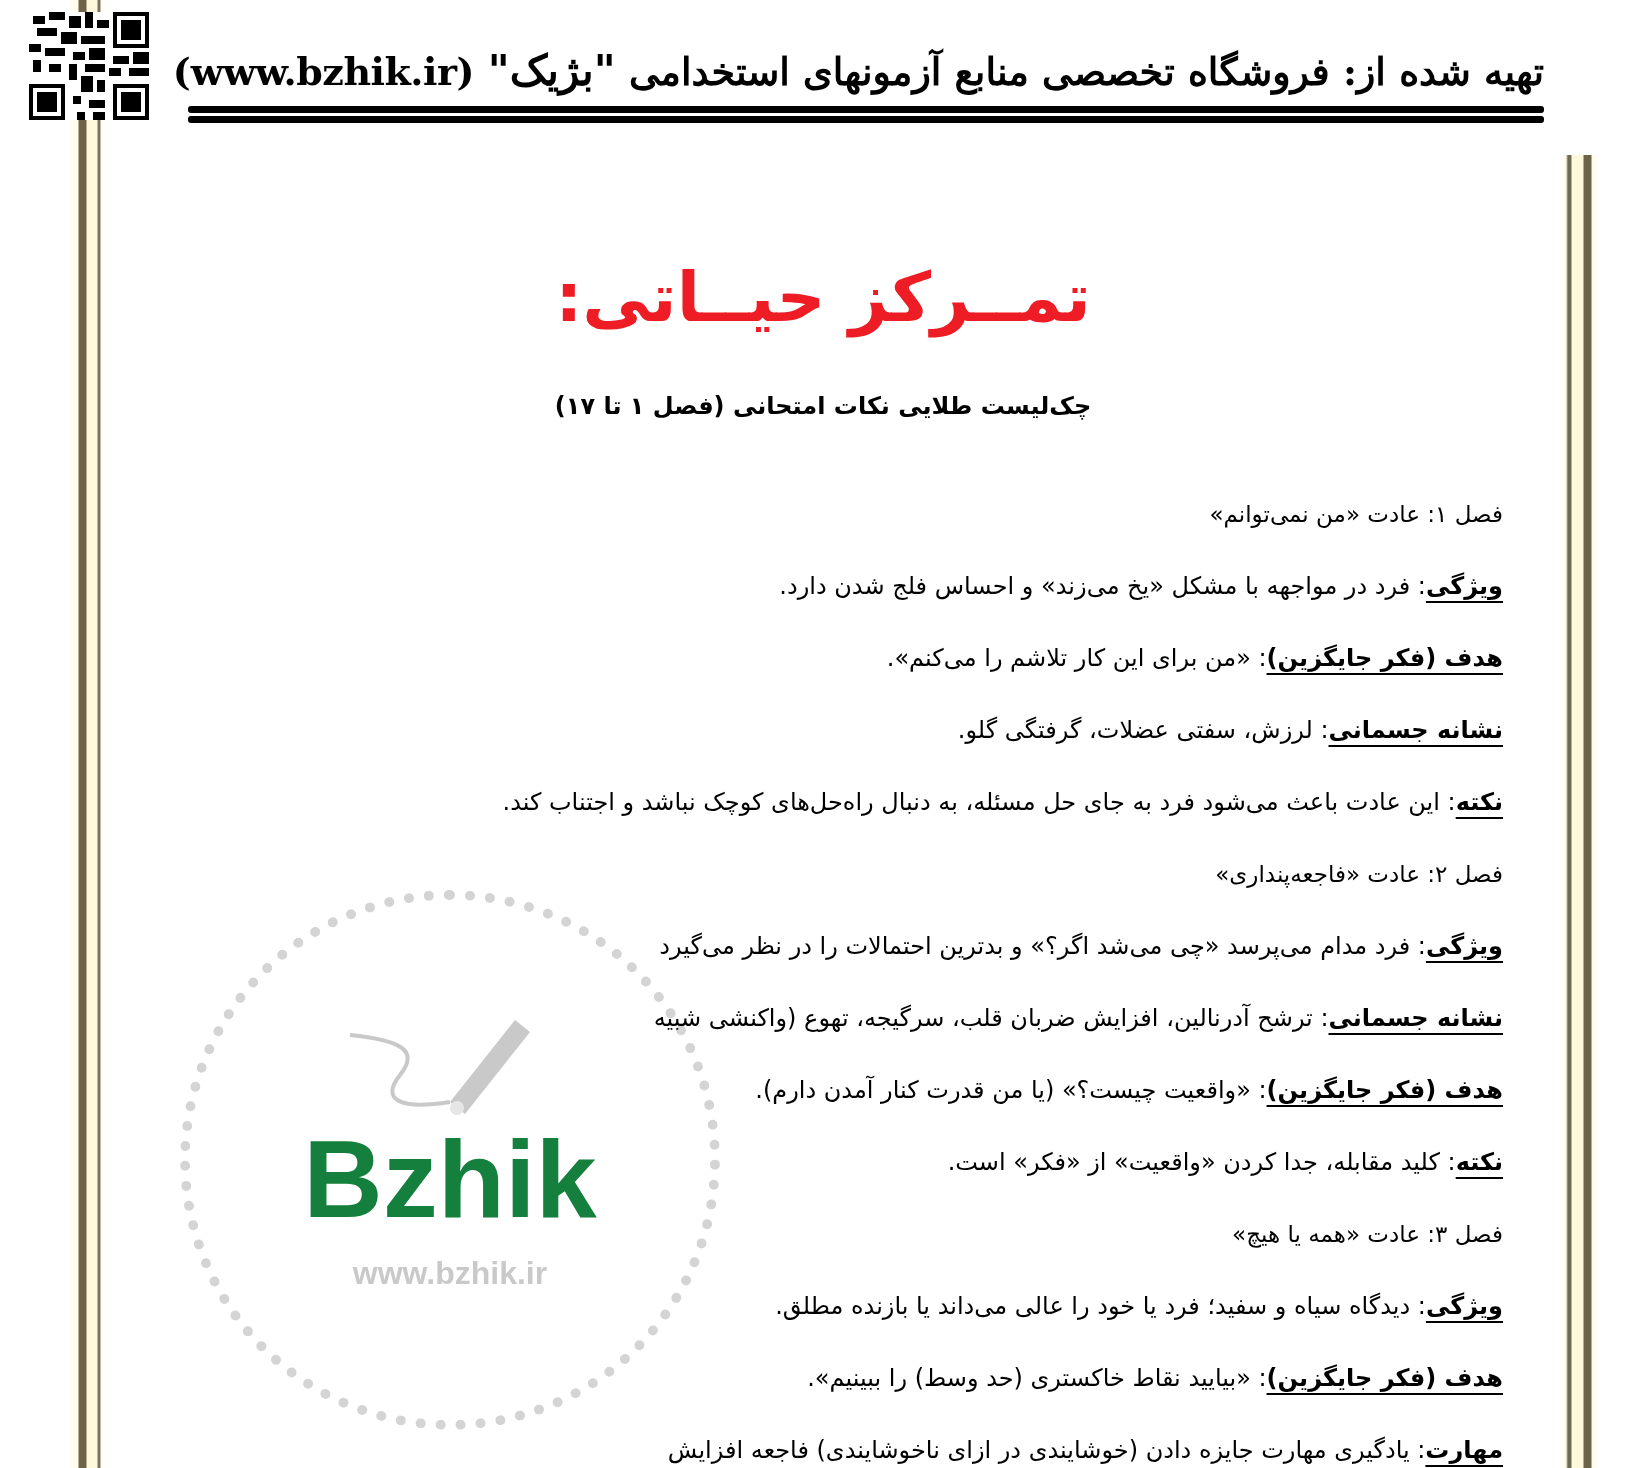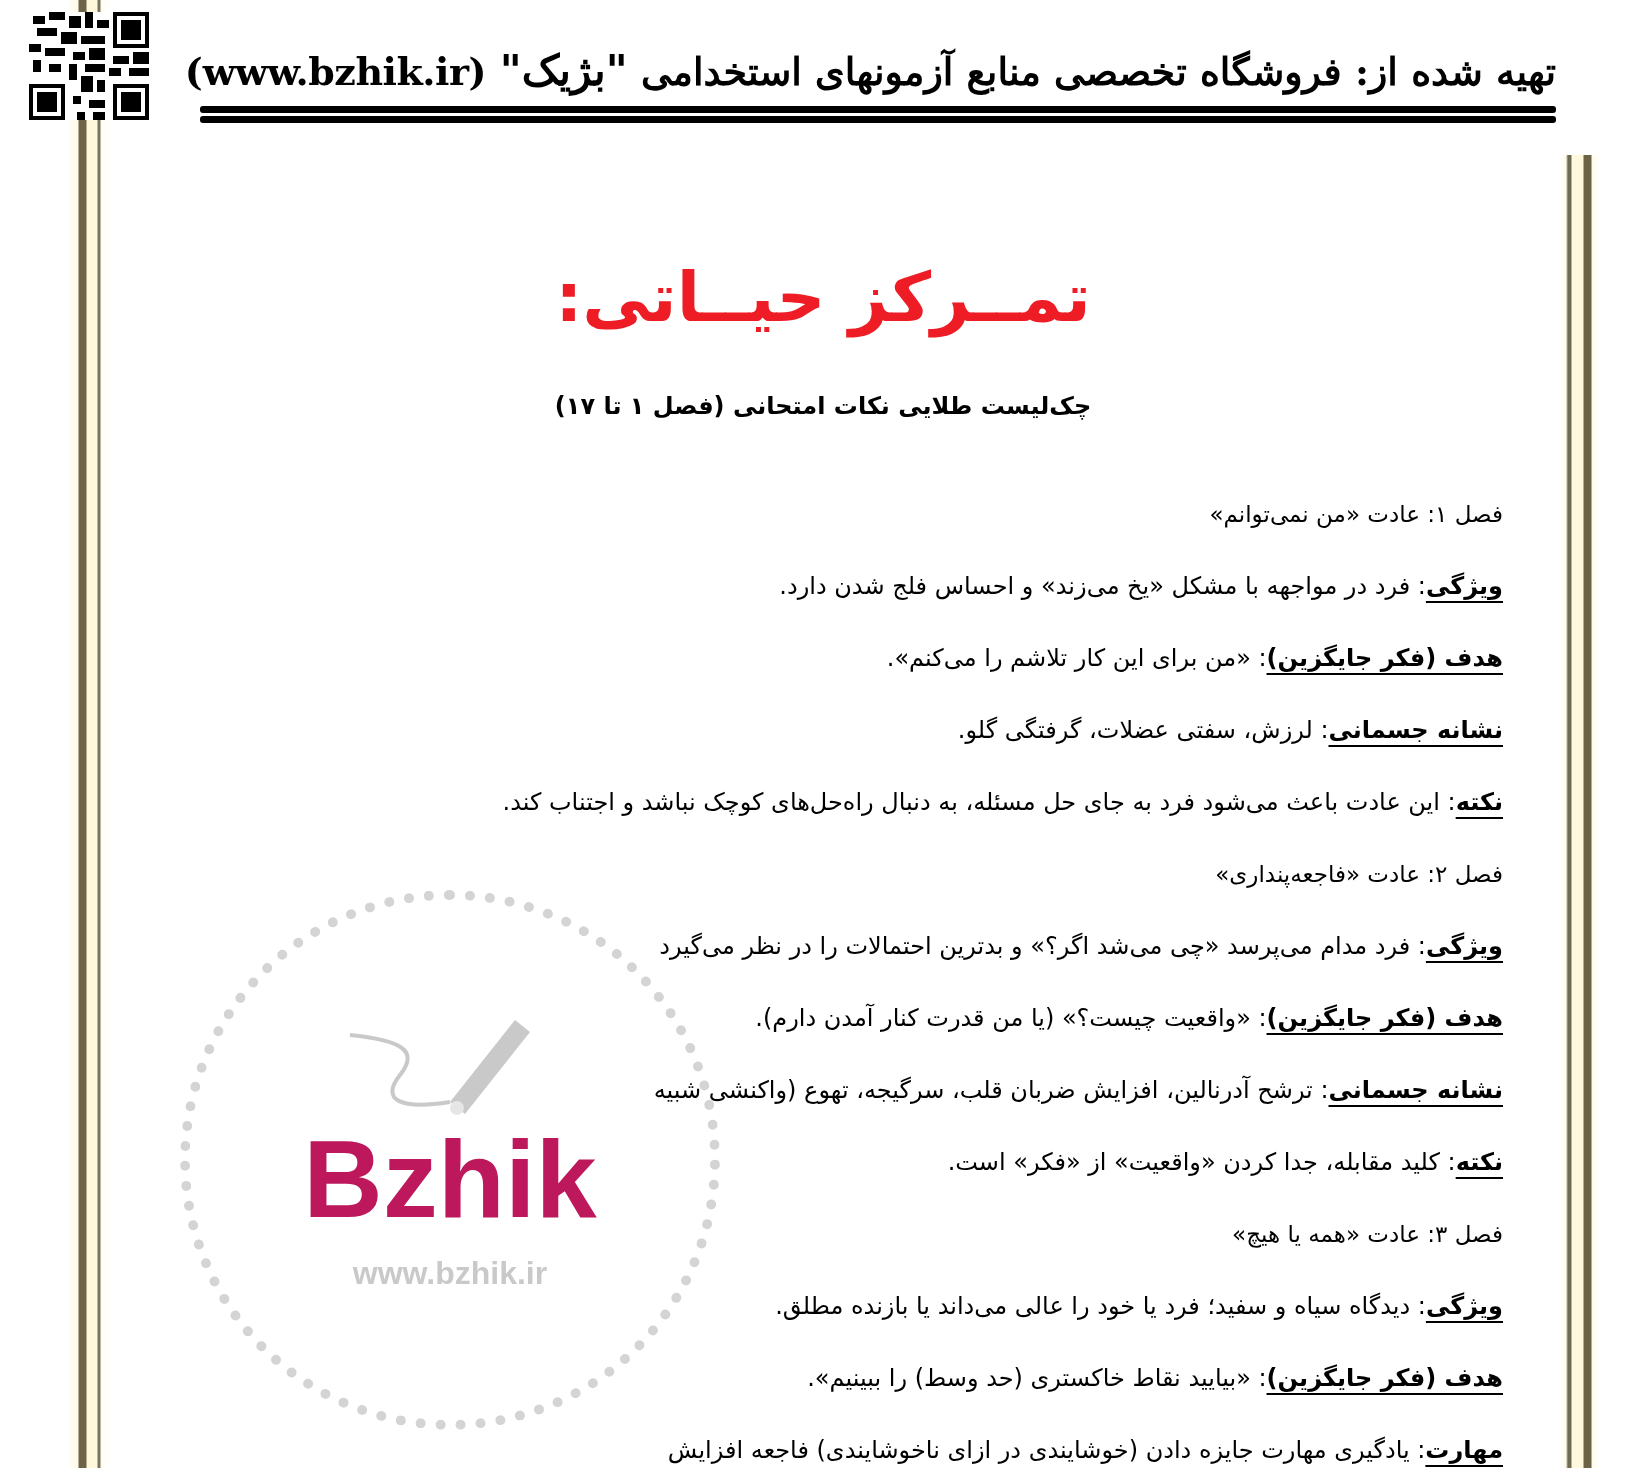--- a/index.html
+++ b/index.html
@@ -16,21 +16,21 @@
   }
   .border-right {
     position: absolute; left: 1560px; top: 155px; width: 40px; height: 1313px;
     background: linear-gradient(to right, #ffffff 0px, #fffaea 6px, #6e6b55 8px, #6e6b55 11px, #fff8dc 12px, #fff8dc 23px, #6b6345 24px, #6b6345 31px, #fffaea 32px, #ffffff 40px);
   }
   .qr {
     position: absolute; left: 29px; top: 12px; width: 120px; height: 108px;
     background: #fff;
   }
   .header {
-    position: absolute; left: 200px; top: 40px; width: 1356px; height: 90px;
+    position: absolute; left: 188px; top: 40px; width: 1356px; height: 90px;
   }
   .header-text {
     position: absolute; right: 0; top: 6px;
     font-family: "DejaVu Serif", serif; font-weight: bold; font-size: 38px;
     white-space: nowrap; direction: rtl; letter-spacing: -0.5px;
   }
   .header-text .brand { font-size: 42px; }
   .header-rule1 { position: absolute; left: 0; right: 0; top: 66px; height: 7px; background: #000; border-radius: 3px; }
   .header-rule2 { position: absolute; left: 0; right: 0; top: 76px; height: 7px; background: #000; border-radius: 3px; }
 
@@ -57,21 +57,21 @@
 
   .watermark {
     position: absolute; left: 180px; top: 890px; width: 540px; height: 540px;
     border-radius: 50%;
     border: 10px dotted #d4d4d4;
     box-sizing: border-box;
   }
   .wm-pencil { position: absolute; left: 150px; top: 110px; width: 200px; height: 120px; }
   .wm-brand {
     position: absolute; left: 0; width: 520px; top: 215px; text-align: center;
-    font-family: "Liberation Sans", sans-serif; font-weight: bold; font-size: 110px; color: #be185d;
+    font-family: "Liberation Sans", sans-serif; font-weight: bold; font-size: 110px; color: #15803d;
   }
   .wm-url {
     position: absolute; left: 0; width: 520px; top: 355px; text-align: center;
     font-family: "Liberation Sans", sans-serif; font-weight: bold; font-size: 32px; color: #c9c9c9;
   }
 </style>
 </head>
 <body>
 
 <div class="border-left"></div>
@@ -148,21 +148,21 @@
 <div class="content">
 
   <div class="line heading">فصل ۱: عادت «من نمی‌توانم»</div>
   <div class="line"><span class="lbl">ویژگی</span><span>: فرد در مواجهه با مشکل «یخ می‌زند» و احساس فلج شدن دارد.</span></div>
   <div class="line"><span class="lbl">هدف (فکر جایگزین)</span><span>: «من برای این کار تلاشم را می‌کنم».</span></div>
   <div class="line"><span class="lbl">نشانه جسمانی</span><span>: لرزش، سفتی عضلات، گرفتگی گلو.</span></div>
   <div class="line"><span class="lbl">نکته</span><span>: این عادت باعث می‌شود فرد به جای حل مسئله، به دنبال راه‌حل‌های کوچک نباشد و اجتناب کند.</span></div>
 
   <div class="line heading">فصل ۲: عادت «فاجعه‌پنداری»</div>
   <div class="line"><span class="lbl">ویژگی</span><span>: فرد مدام می‌پرسد «چی می‌شد اگر؟» و بدترین احتمالات را در نظر می‌گیرد</span></div>
+  <div class="line"><span class="lbl">نشانه جسمانی</span><span>: ترشح آدرنالین، افزایش ضربان قلب، سرگیجه، تهوع (واکنشی شبیه</span></div>
   <div class="line"><span class="lbl">هدف (فکر جایگزین)</span><span>: «واقعیت چیست؟» (یا من قدرت کنار آمدن دارم).</span></div>
-  <div class="line"><span class="lbl">نشانه جسمانی</span><span>: ترشح آدرنالین، افزایش ضربان قلب، سرگیجه، تهوع (واکنشی شبیه</span></div>
   <div class="line"><span class="lbl">نکته</span><span>: کلید مقابله، جدا کردن «واقعیت» از «فکر» است.</span></div>
 
   <div class="line heading">فصل ۳: عادت «همه یا هیچ»</div>
   <div class="line"><span class="lbl">ویژگی</span><span>: دیدگاه سیاه و سفید؛ فرد یا خود را عالی می‌داند یا بازنده مطلق.</span></div>
   <div class="line"><span class="lbl">هدف (فکر جایگزین)</span><span>: «بیایید نقاط خاکستری (حد وسط) را ببینیم».</span></div>
   <div class="line"><span class="lbl">مهارت</span><span>: یادگیری مهارت جایزه دادن (خوشایندی در ازای ناخوشایندی) فاجعه افزایش</span></div>
 </div>
 
 </body></html>

